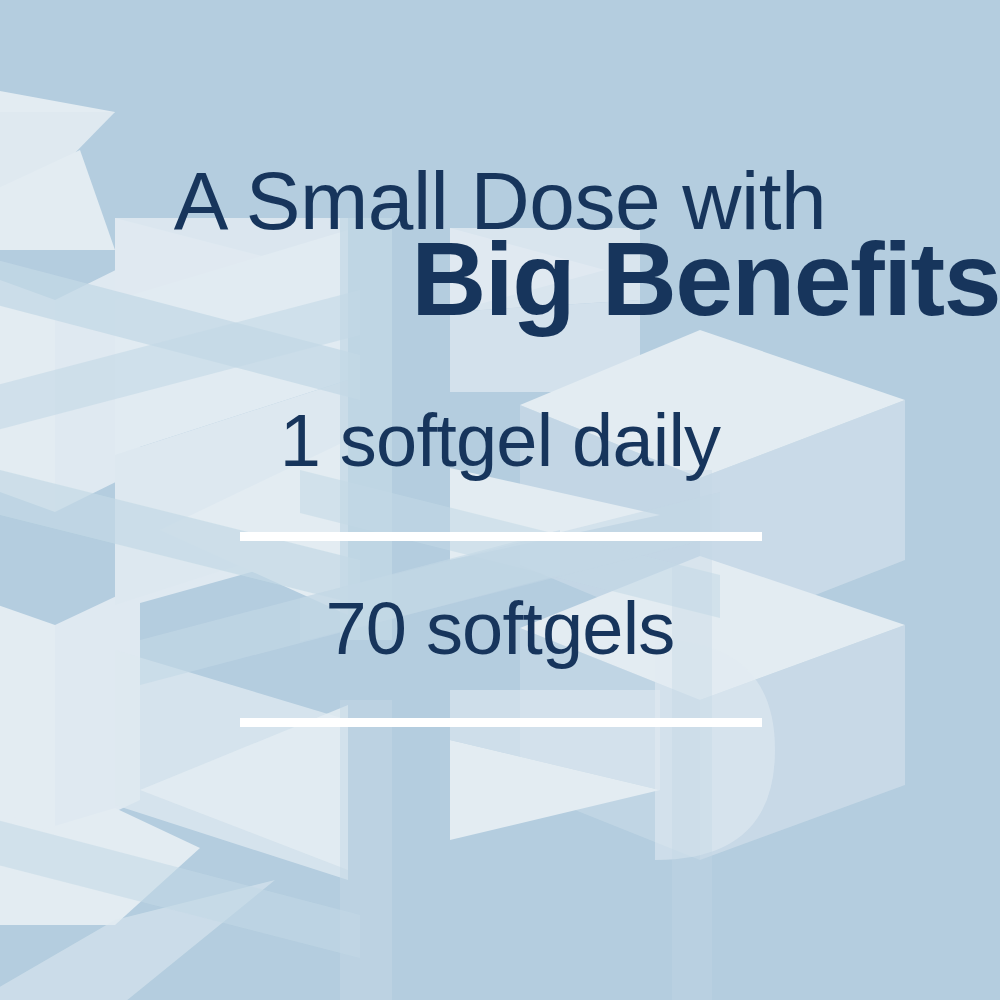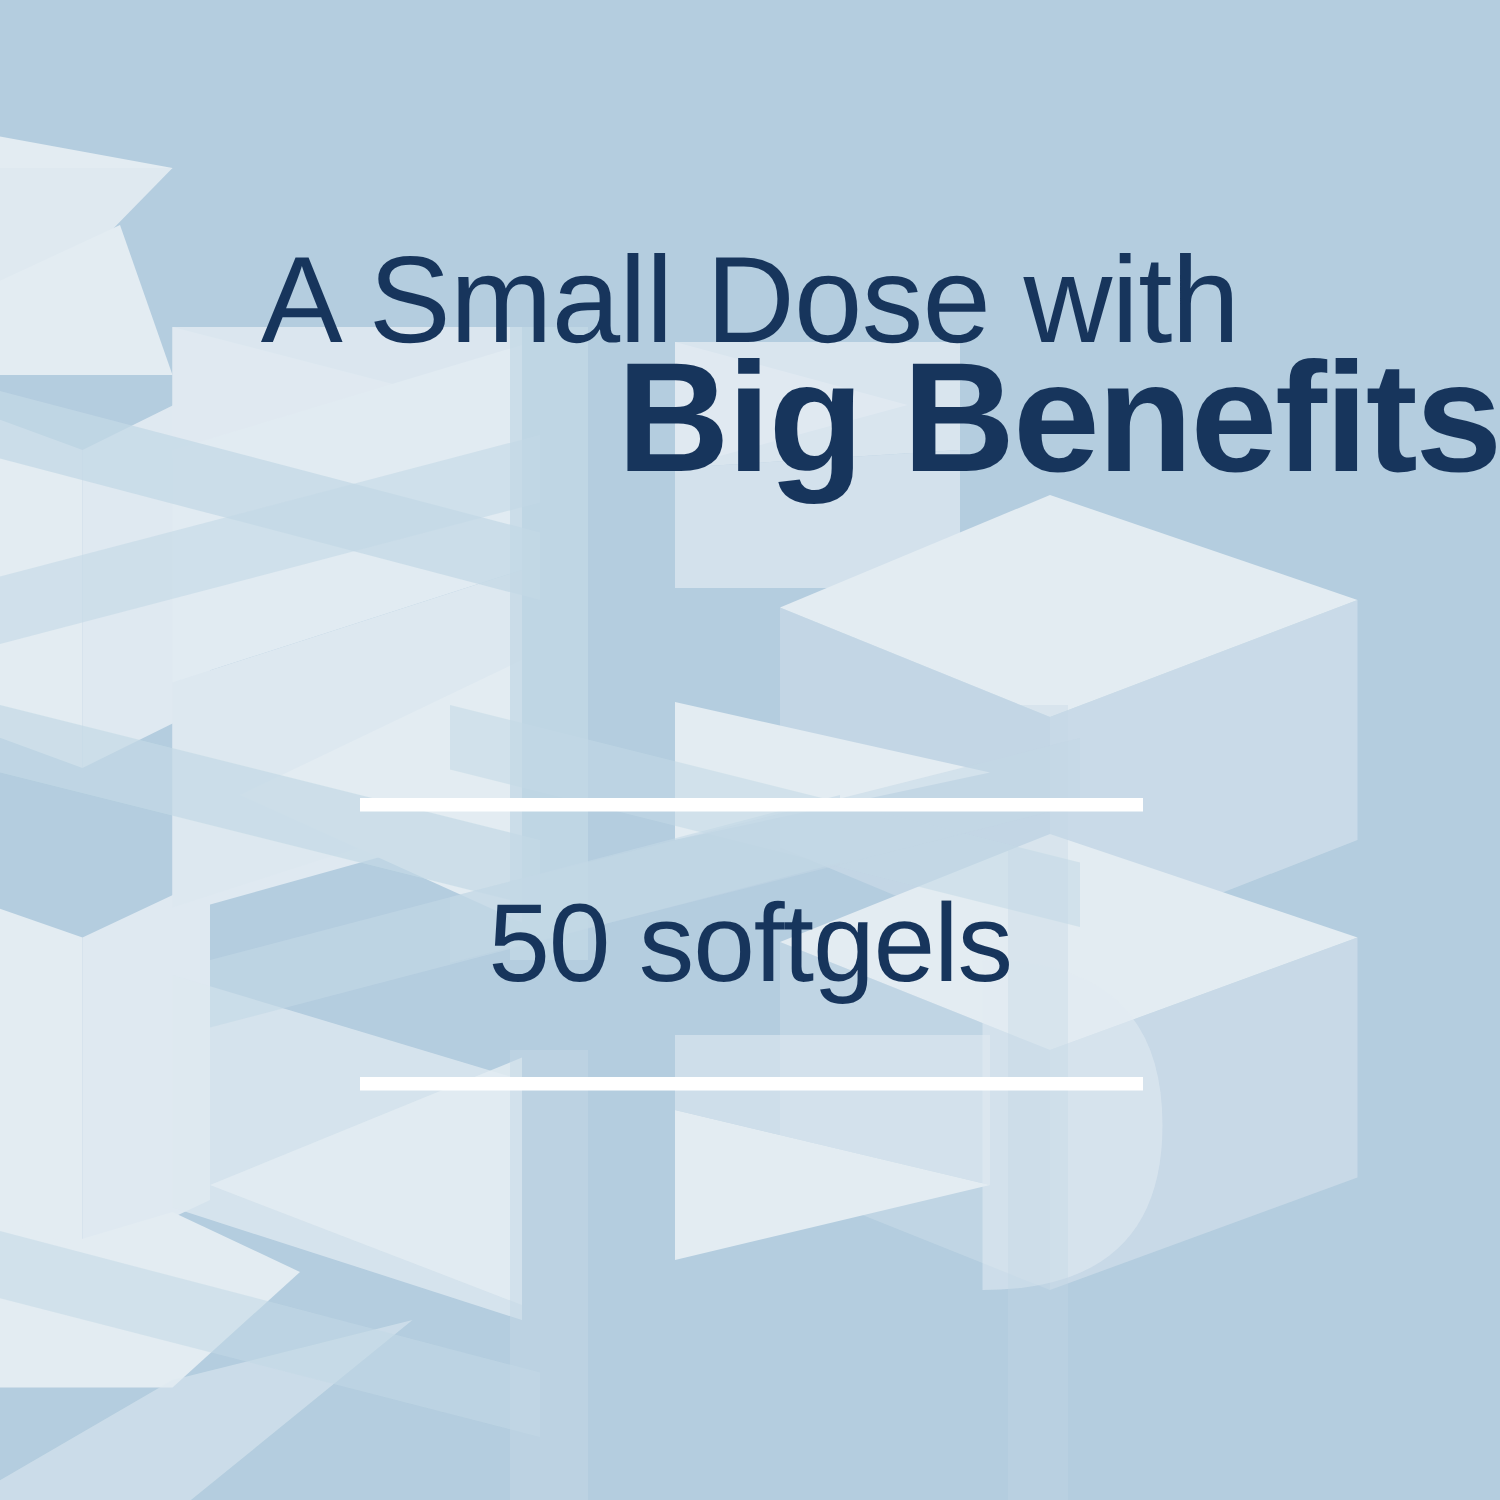--- a/index.html
+++ b/index.html
@@ -175,22 +175,23 @@
       <polygon points="40,80 92,80 92,1000 40,1000" fill="#c3d8e6" opacity="0.0"></polygon>
     </g>
   </svg>
 
   <div id="content">
 
     <div class="headline-1">A Small Dose with</div>
 
     <div class="headline-2">Big Benefits</div>
 
+    <div class="fact fact-1">1 softgel daily</div>
 
     <div class="divider divider-1"></div>
 
-    <div class="fact fact-2">50 softgels</div>
+    <div class="fact fact-2">70 softgels</div>
 
     <div class="divider divider-2"></div>
 
 
   </div>
 </div>
 
 </body></html>

